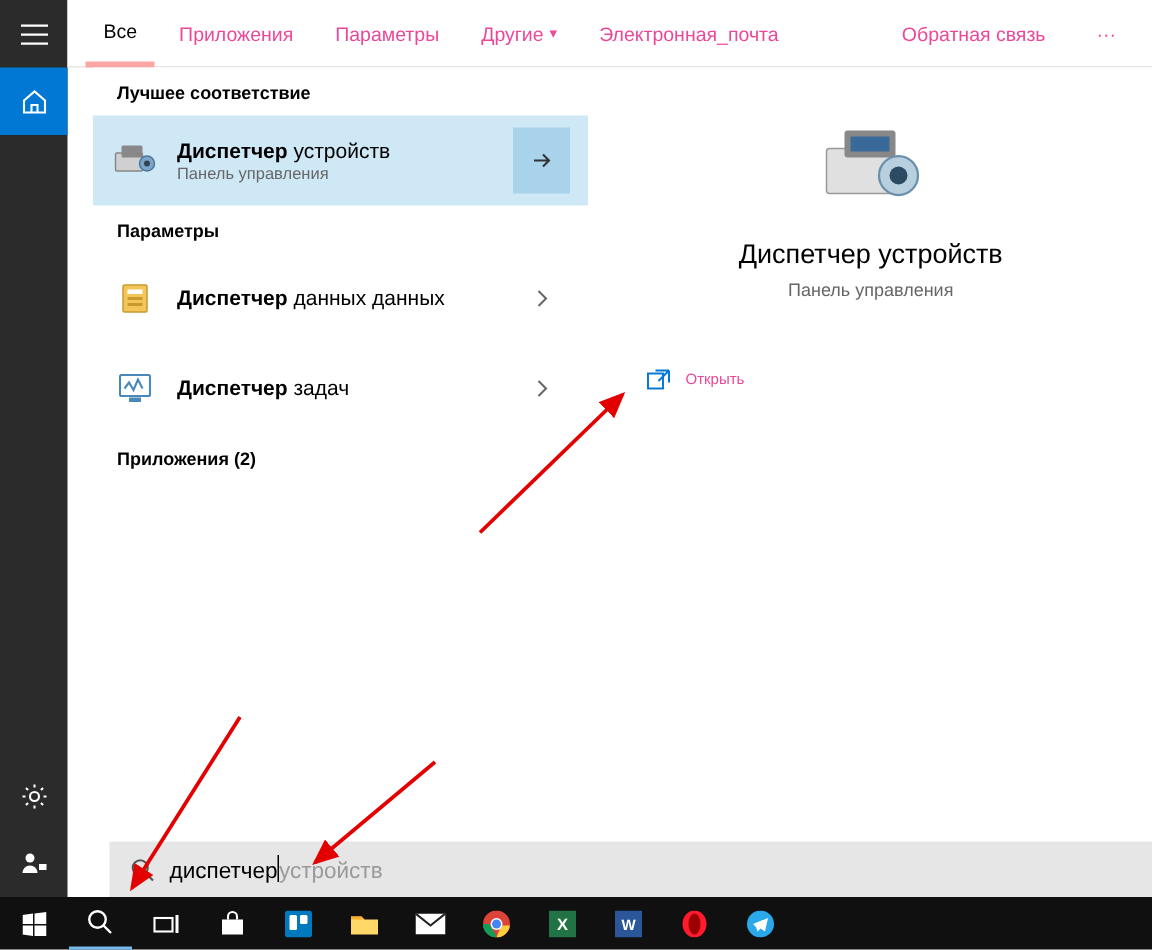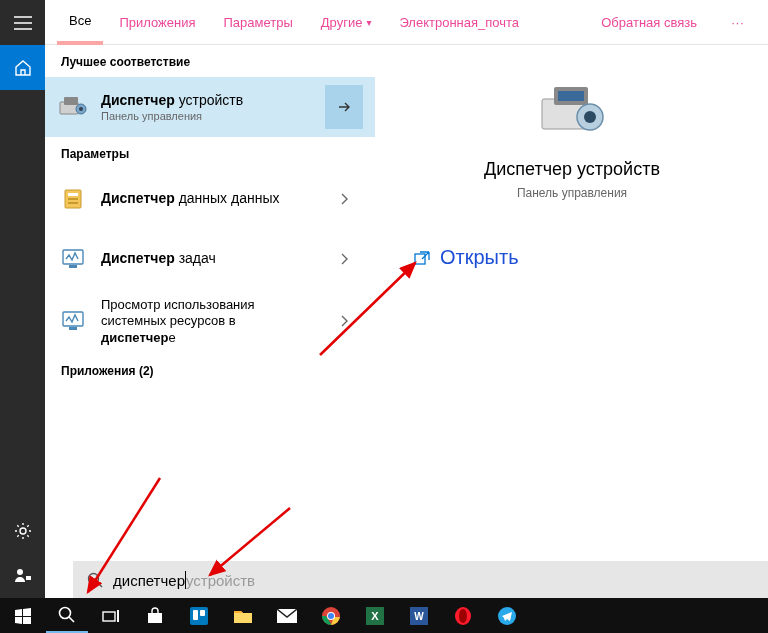--- a/index.html
+++ b/index.html
@@ -10,39 +10,39 @@
 .sidebar-bottom { margin-top: auto; }
 .sidebar-item { width: 45px; height: 45px; display: flex; align-items: center; justify-content: center; color: #fff; cursor: pointer; }
 .sidebar-item.active { background: #0078d4; }
 
 .tabs { position: absolute; left: 45px; top: 0; right: 0; height: 45px; background: #fff; border-bottom: 1px solid #e6e6e6; display: flex; align-items: center; padding: 0 12px; gap: 4px; }
 .tab { padding: 0 12px; height: 45px; display: flex; align-items: center; font-size: 13px; color: #ec4899; cursor: pointer; }
 .tab.active { color: #000; border-bottom: 4px solid #fca5a5; font-weight: 400; }
 .tab-ellipsis { margin-left: 6px; }
 .feedback { margin-left: auto; }
 
-.main { position: absolute; left: 45px; top: 45px; right: 0; bottom: 72px; display: flex; }
+.main { position: absolute; left: 45px; top: 45px; right: 0; bottom: 72px; display: flex; padding-left: 17px; }
 .results { width: 330px; background: #fff; overflow-y: auto; }
 .preview { flex: 1; background: #fff; border-left: 1px solid transparent; padding-top: 16px; }
 .section-header { font-size: 12px; font-weight: 600; color: #000; padding: 10px 16px 8px; }
 .result-row { display: flex; align-items: center; padding: 8px 12px; cursor: pointer; gap: 12px; min-height: 44px; }
 .result-row.selected { background: #cfe8f6; }
 .result-icon { width: 32px; height: 32px; display: flex; align-items: center; justify-content: center; flex-shrink: 0; }
 .result-text { flex: 1; min-width: 0; }
 .result-title { font-size: 14px; color: #000; line-height: 1.25; }
 .result-title .bold { font-weight: 600; }
 .result-sub { font-size: 11px; color: #666; }
 .chevron-box { width: 38px; height: 44px; display: flex; align-items: center; justify-content: center; color: #333; }
 .selected .chevron-box { background: #a9d3ea; }
 
 .preview-inner { display: flex; flex-direction: column; align-items: center; padding: 20px 24px; }
 .preview-icon { width: 80px; height: 60px; margin-bottom: 18px; }
 .preview-title { font-size: 18px; color: #000; margin-bottom: 6px; text-align: center; }
 .preview-sub { font-size: 12px; color: #666; margin-bottom: 40px; }
-.preview-action { display: flex; align-items: center; gap: 10px; align-self: flex-start; padding: 6px 4px; cursor: pointer; font-size: 20px; color: #1d4ed8; margin-left: 10px; }
+.preview-action { display: flex; align-items: center; gap: 10px; align-self: flex-start; padding: 6px 4px; cursor: pointer; font-size: 10px; color: #ec4899; margin-left: 10px; }
 .action-icon { color: #0078d4; }
 
 .search-bar { position: absolute; left: 45px; right: 0; top: 561px; height: 37px; background: #e6e6e6; display: flex; align-items: center; padding: 0 14px; gap: 10px; margin-left: 28px; }
 .search-icon-s { color: #555; }
 .search-text { font-size: 15px; }
 .typed { color: #000; }
 .ghost { color: #9a9a9a; }
 .caret { display: inline-block; width: 1px; height: 18px; background: #000; vertical-align: -3px; }
 
 .taskbar { position: absolute; left: 0; right: 0; bottom: 0; height: 35px; background: #101010; display: flex; align-items: center; gap: 2px; padding: 0 2px; }
@@ -155,40 +155,20 @@
       <div class="result-text">
         <div class="result-title"><span class="bold">Диспетчер</span><span> задач</span></div>
       </div>
       <div class="chevron-box">
         <svg width="10" height="14" viewBox="0 0 10 14">
             <path fill="none" stroke="#666" stroke-width="1.4" d="M3 2l5 5-5 5"></path>
           </svg>
       </div>
     </div>
 
-    <div class="result-row">
-      <div class="result-icon">
-        <svg width="22" height="20" viewBox="0 0 22 20">
-            <rect x="1" y="1" width="20" height="14" rx="1" fill="none" stroke="#4a88b8" stroke-width="1.4"></rect>
-            <path fill="none" stroke="#4a88b8" stroke-width="1.4" d="M4 10l3-4 3 5 3-7 3 6"></path>
-            <rect x="7" y="16" width="8" height="3" fill="#4a88b8"></rect>
-          </svg>
-      </div>
-      <div class="result-text">
-        <div class="result-title" style="font-size:13px;">
-          <span>Просмотр использования</span><br>
-          <span>системных ресурсов в </span><span class="bold">диспетчер</span><span>е</span>
-        </div>
-      </div>
-      <div class="chevron-box">
-        <svg width="10" height="14" viewBox="0 0 10 14">
-            <path fill="none" stroke="#666" stroke-width="1.4" d="M3 2l5 5-5 5"></path>
-          </svg>
-      </div>
-    </div>
 
     <div class="section-header">Приложения (2)</div>
   </div>
 
   <div class="preview">
     <div class="preview-inner">
       <div class="preview-icon">
         <svg width="80" height="60" viewBox="0 0 80 60">
             <rect x="10" y="18" width="45" height="30" rx="2" fill="#e0e0e0" stroke="#999"></rect>
             <rect x="22" y="6" width="34" height="18" rx="2" fill="#888"></rect>

